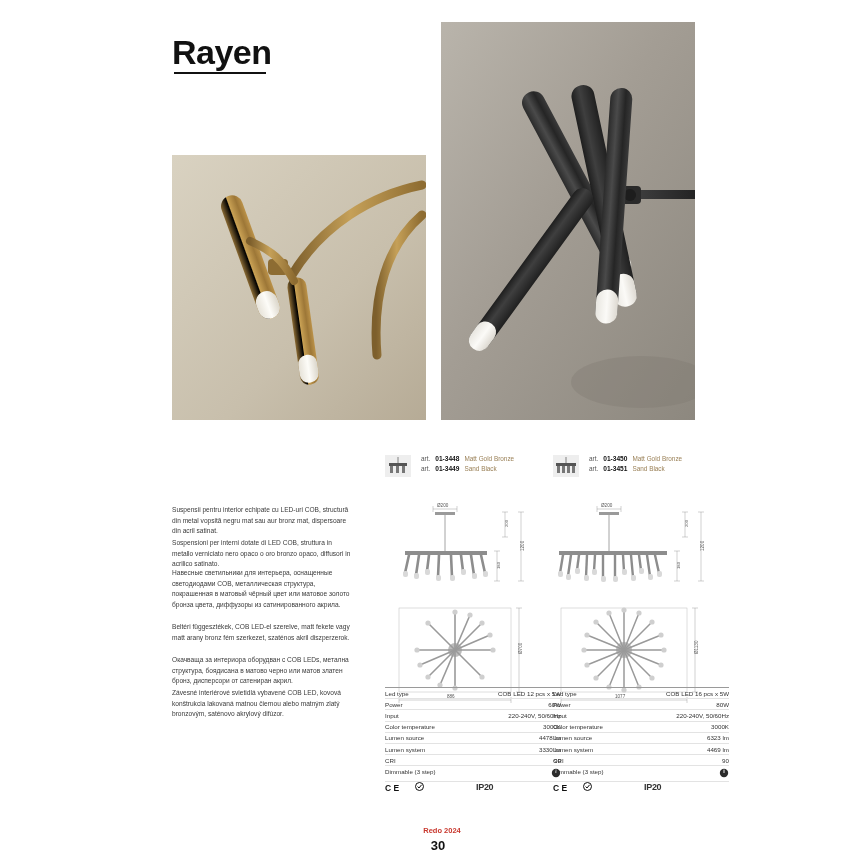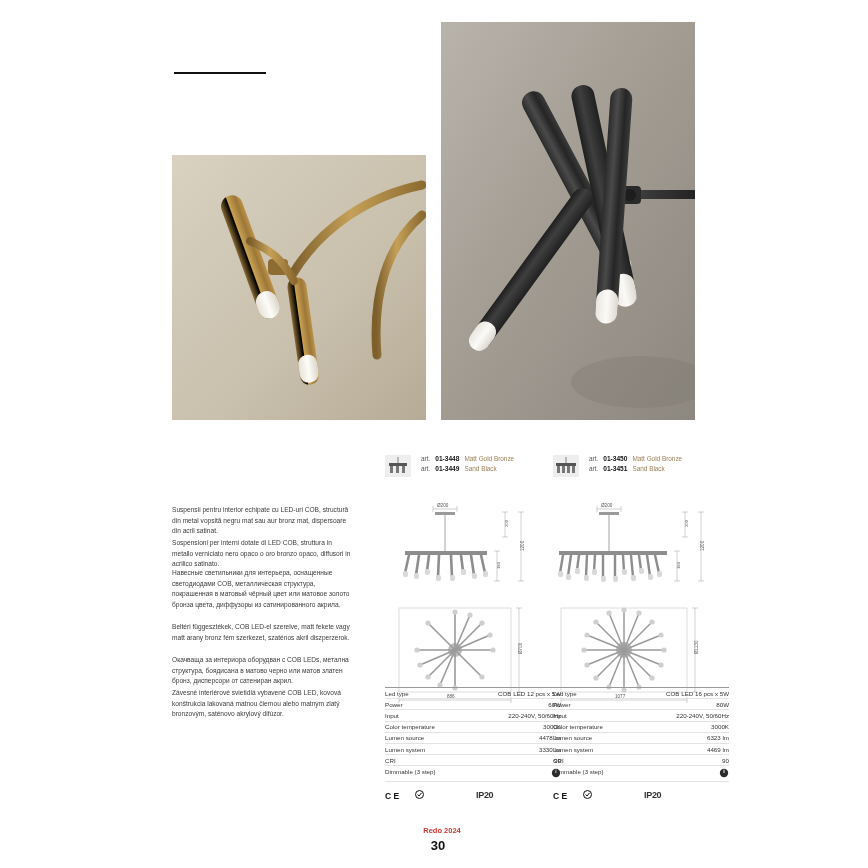--- a/index.html
+++ b/index.html
@@ -68,41 +68,42 @@
 
   
   .spec {
     position:absolute; width:176px; font-size:6.2px; color:#333;
   }
   .spec .row { display:flex; justify-content:space-between; padding:1.6px 0; border-bottom:1px solid #e3e3e3; }
   .spec .row:first-child { border-top:1px solid #9a9a9a; }
   .spec .k { color:#333; }
   .spec .v { color:#333; }
 
-  .ipblock { display:flex; gap:14px; margin-top:8px; }
+  .ipblock { display:flex; gap:14px; margin-top:0; }
   .ip { font-weight:bold; font-size:9px; letter-spacing:-0.3px;padding-left:38px; }
 
   
   .footer-brand {
     position:absolute; left:0; right:0; top:826px; text-align:center;
     font-size:7.5px; font-weight:bold; color:#c8372d;padding-left:16px;
   }
   .footer-page {
     position:absolute; left:8px; right:0; top:838px; text-align:center;
     font-size:13px; font-weight:bold; color:#111;
   }
 
   .dimtxt { font-size:4.6px; fill:#555; font-family:"Liberation Sans", sans-serif; }
   .dimtxt2 { font-size:4.2px; fill:#666; font-family:"Liberation Sans", sans-serif; }
 </style>
 </head>
 <body>
 
 <div class="page">
 
+  <div class="title">Rayen</div>
   <div class="title-rule"></div>
 
   <div class="photo-main">
     <svg width="254" height="398" viewBox="0 0 254 398">
       <defs>
         <linearGradient id="bgA" x1="0" y1="0" x2="1" y2="1">
           <stop offset="0%" stop-color="#b9b4ab"></stop>
           <stop offset="45%" stop-color="#a39d94"></stop>
           <stop offset="100%" stop-color="#8d887f"></stop>
         </linearGradient>

